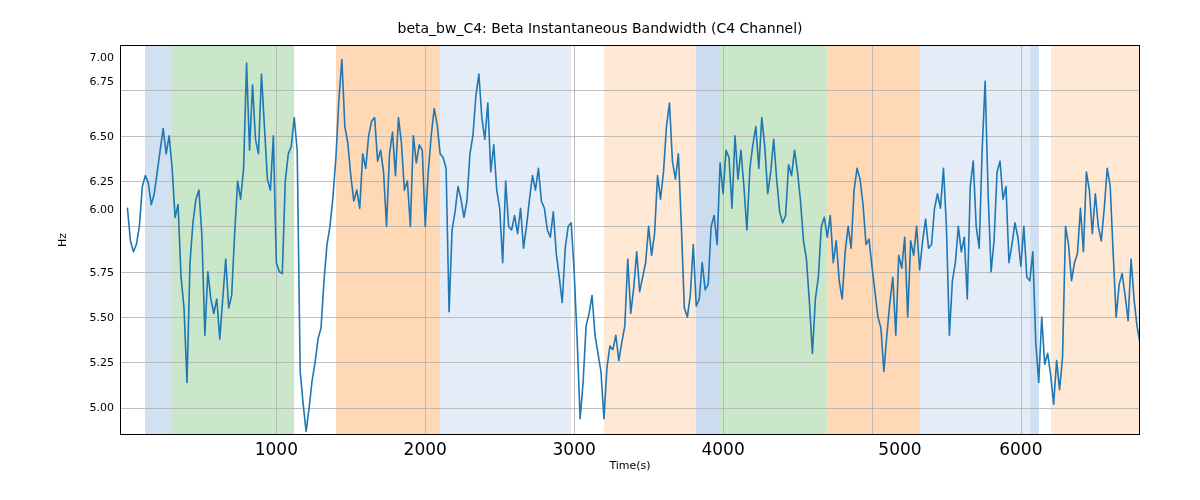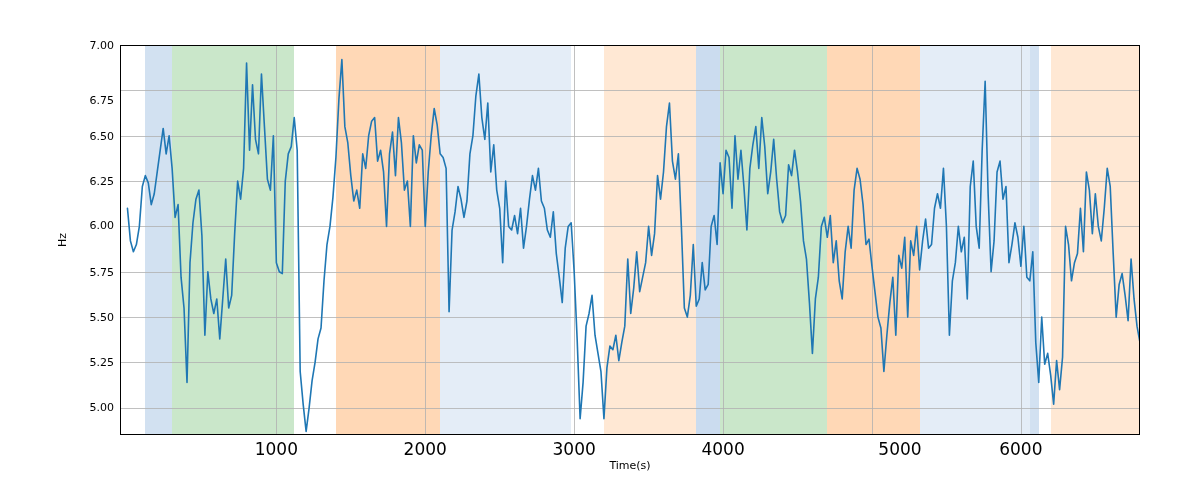--- a/index.html
+++ b/index.html
@@ -100,20 +100,21 @@
     stroke: #1f77b4;
     stroke-width: 1.6;
     stroke-linejoin: round;
     stroke-linecap: round;
   }
 </style>
 </head>
 <body>
 
 <div class="figure">
+  <div class="title">beta_bw_C4: Beta Instantaneous Bandwidth (C4 Channel)</div>
 
   <div class="axes" id="axes">
     <div class="plot-area" id="plot-area">
         <div class="axspan" style="left: 930.657px; width: 89.3431px; background: rgb(255, 127, 14); opacity: 0.18;"></div>
         <div class="axspan" style="left: 909.81px; width: 8.93431px; background: rgb(107, 155, 209); opacity: 0.3;"></div>
         <div class="axspan" style="left: 799.62px; width: 110.19px; background: rgb(107, 155, 209); opacity: 0.18;"></div>
         <div class="axspan" style="left: 707.299px; width: 92.3212px; background: rgb(255, 127, 14); opacity: 0.3;"></div>
         <div class="axspan" style="left: 600.088px; width: 107.212px; background: rgb(44, 160, 44); opacity: 0.25;"></div>
         <div class="axspan" style="left: 576.263px; width: 23.8248px; background: rgb(107, 155, 209); opacity: 0.35;"></div>
         <div class="axspan" style="left: 483.942px; width: 92.3212px; background: rgb(255, 127, 14); opacity: 0.18;"></div>
@@ -147,19 +148,19 @@
   <div class="tick-label-x" style="left: 156.35px;">1000</div>
       <div class="tick-label-x" style="left: 305.255px;">2000</div>
       <div class="tick-label-x" style="left: 454.161px;">3000</div>
       <div class="tick-label-x" style="left: 603.066px;">4000</div>
       <div class="tick-label-x" style="left: 751.971px; margin-left: 28px;">5000</div>
       <div class="tick-label-x" style="left: 900.876px;">6000</div>
       <div class="tick-label-y" style="top: 362px;">5.00</div>
       <div class="tick-label-y" style="top: 317.442px;">5.25</div>
       <div class="tick-label-y" style="top: 272.093px;">5.50</div>
       <div class="tick-label-y" style="top: 226.744px; text-align: right;">5.75</div>
-      <div class="tick-label-y" style="top: 180px;">6.00</div>
+      <div class="tick-label-y" style="top: 164px;">6.00</div>
       <div class="tick-label-y" style="top: 136.047px;">6.25</div>
       <div class="tick-label-y" style="top: 90.6977px;">6.50</div>
-      <div class="tick-label-y" style="top: 55px; text-align: center;">6.75</div>
-      <div class="tick-label-y" style="top: 0px;">7.00</div>
+      <div class="tick-label-y" style="top: 36px; text-align: center;">6.75</div>
+      <div class="tick-label-y" style="top: 12px;">7.00</div>
     </div>
 </div>
 
 </body></html>

